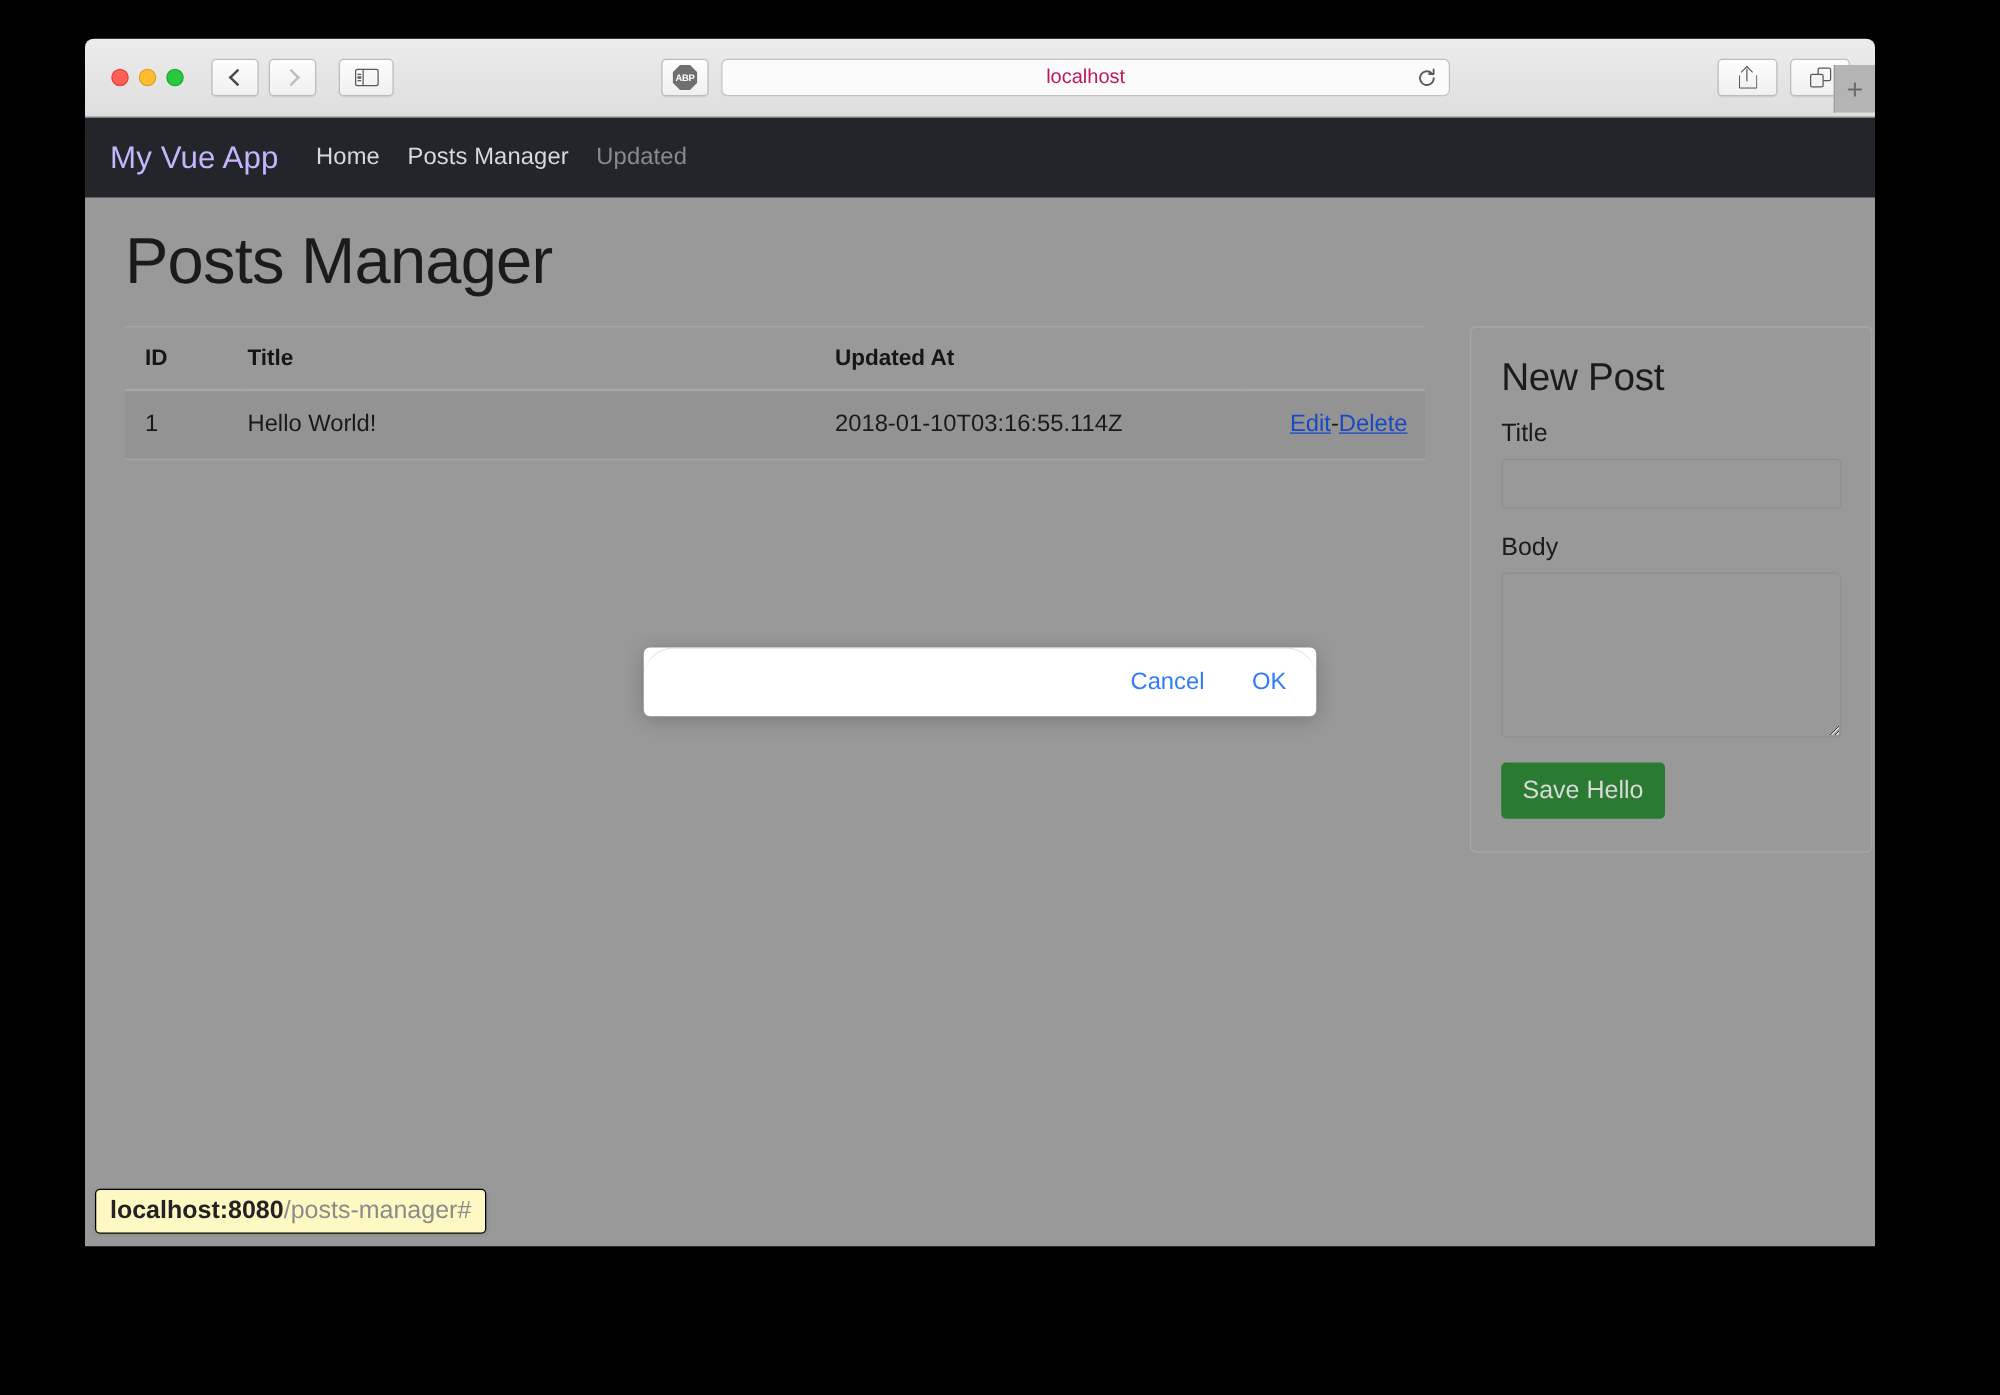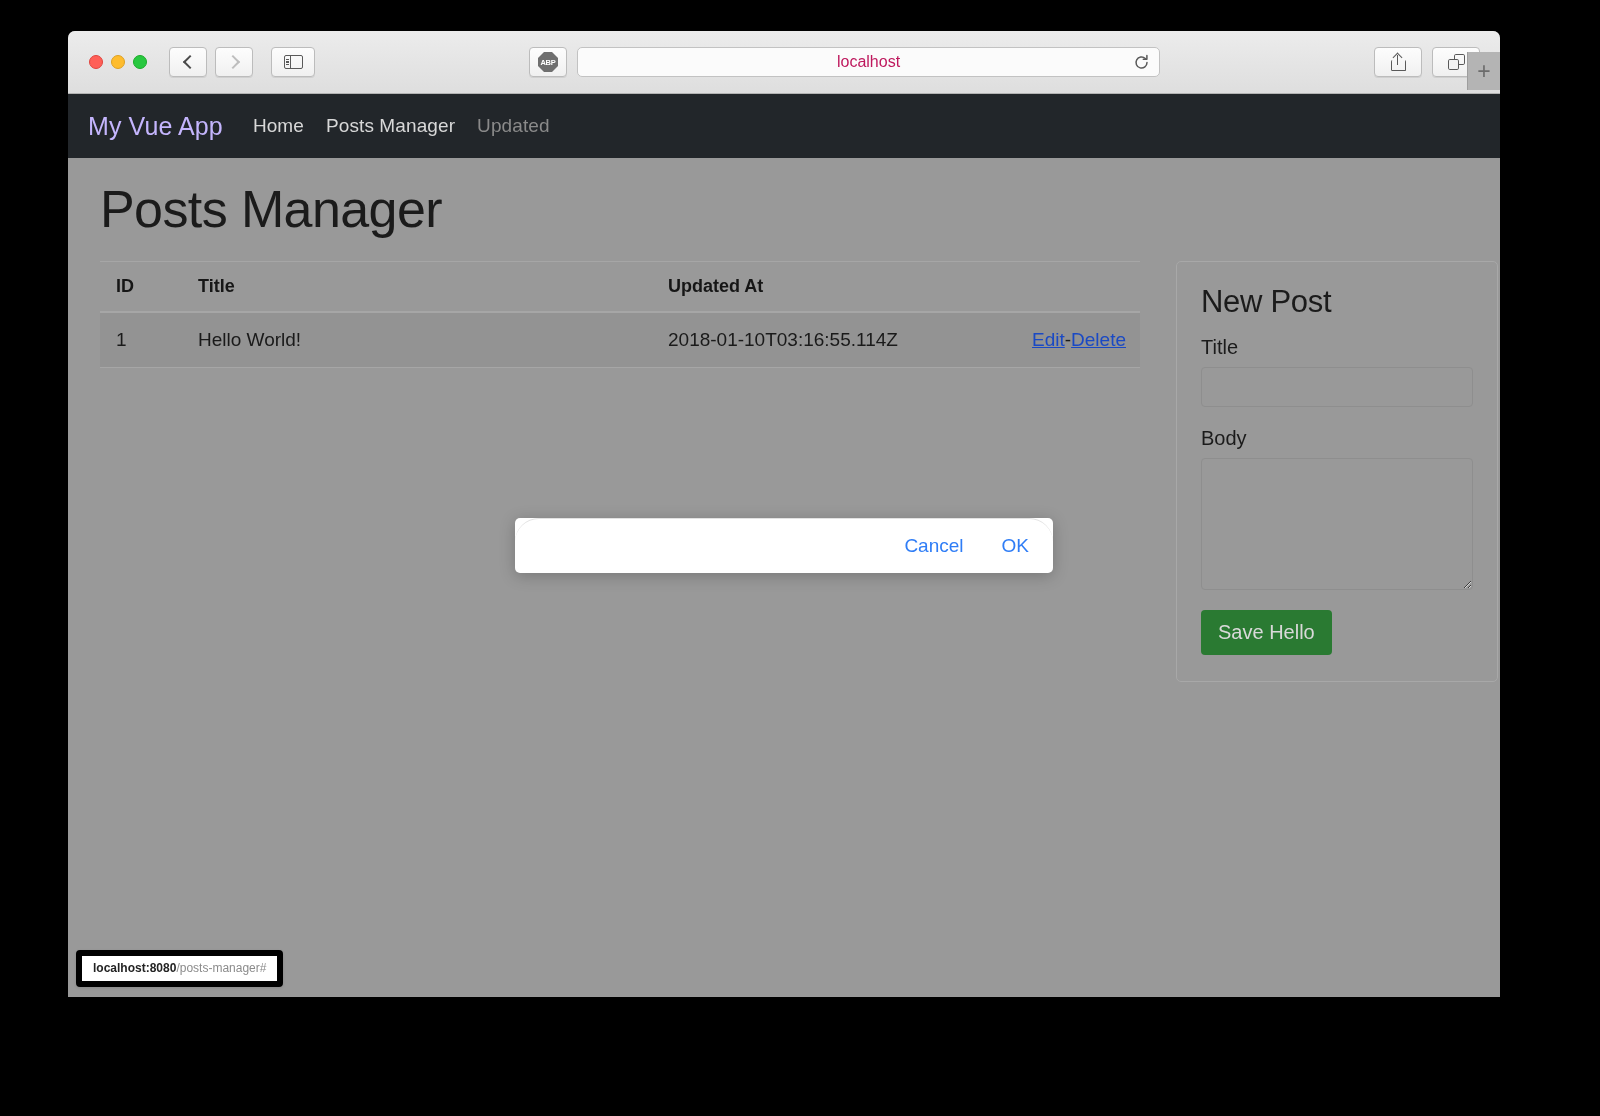--- a/index.html
+++ b/index.html
@@ -295,25 +295,25 @@
     font-size: 19px;
     cursor: pointer;
     padding: 2px 2px;
   }
 
   
   .statusbar {
     position: absolute;
     left: 8px;
     bottom: 9px;
-    background: #ffffff;
-    border: 6px solid #000000;
+    background: #fef9c3;
+    border: 1px solid #000000;
     border-radius: 4px;
     padding: 5px 11px 6px 11px;
-    font-size: 12px;
+    font-size: 20px;
     color: #8b8b8b;
     box-shadow: 0 1px 3px rgba(0,0,0,0.12);
     white-space: nowrap;
   }
   .statusbar .host { color: #232323; font-weight: bold; }
 </style>
 </head>
 <body>
 
 <div class="browser-window">

